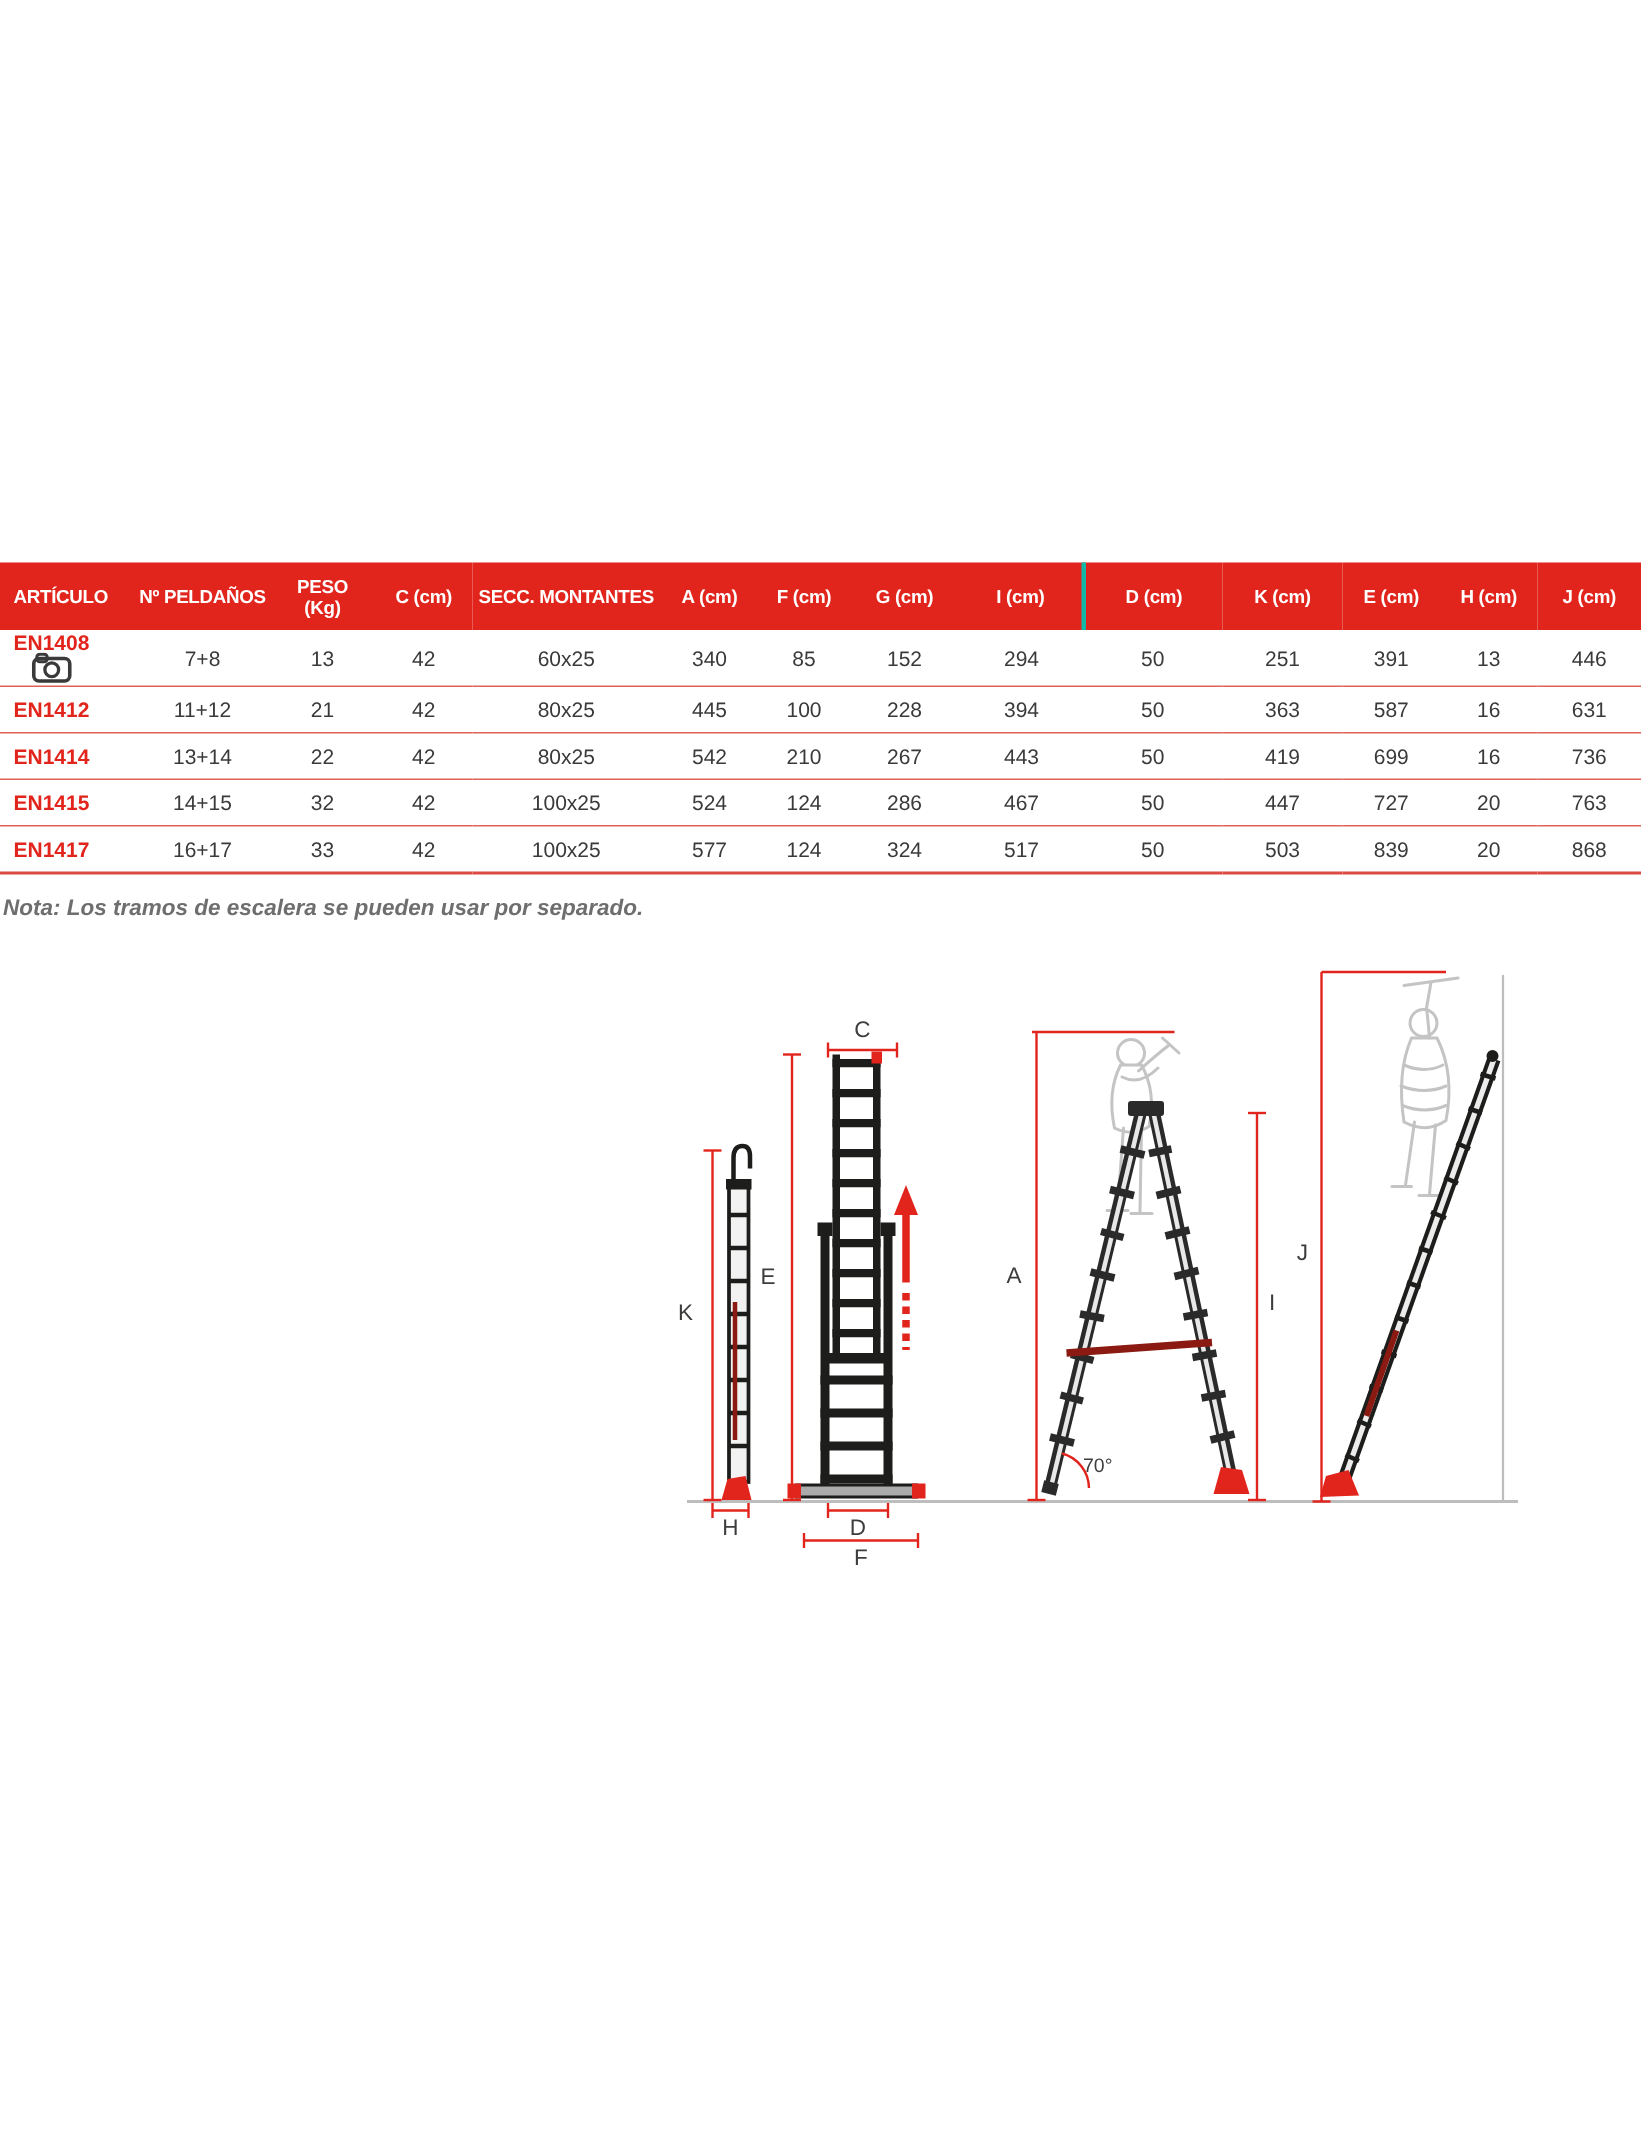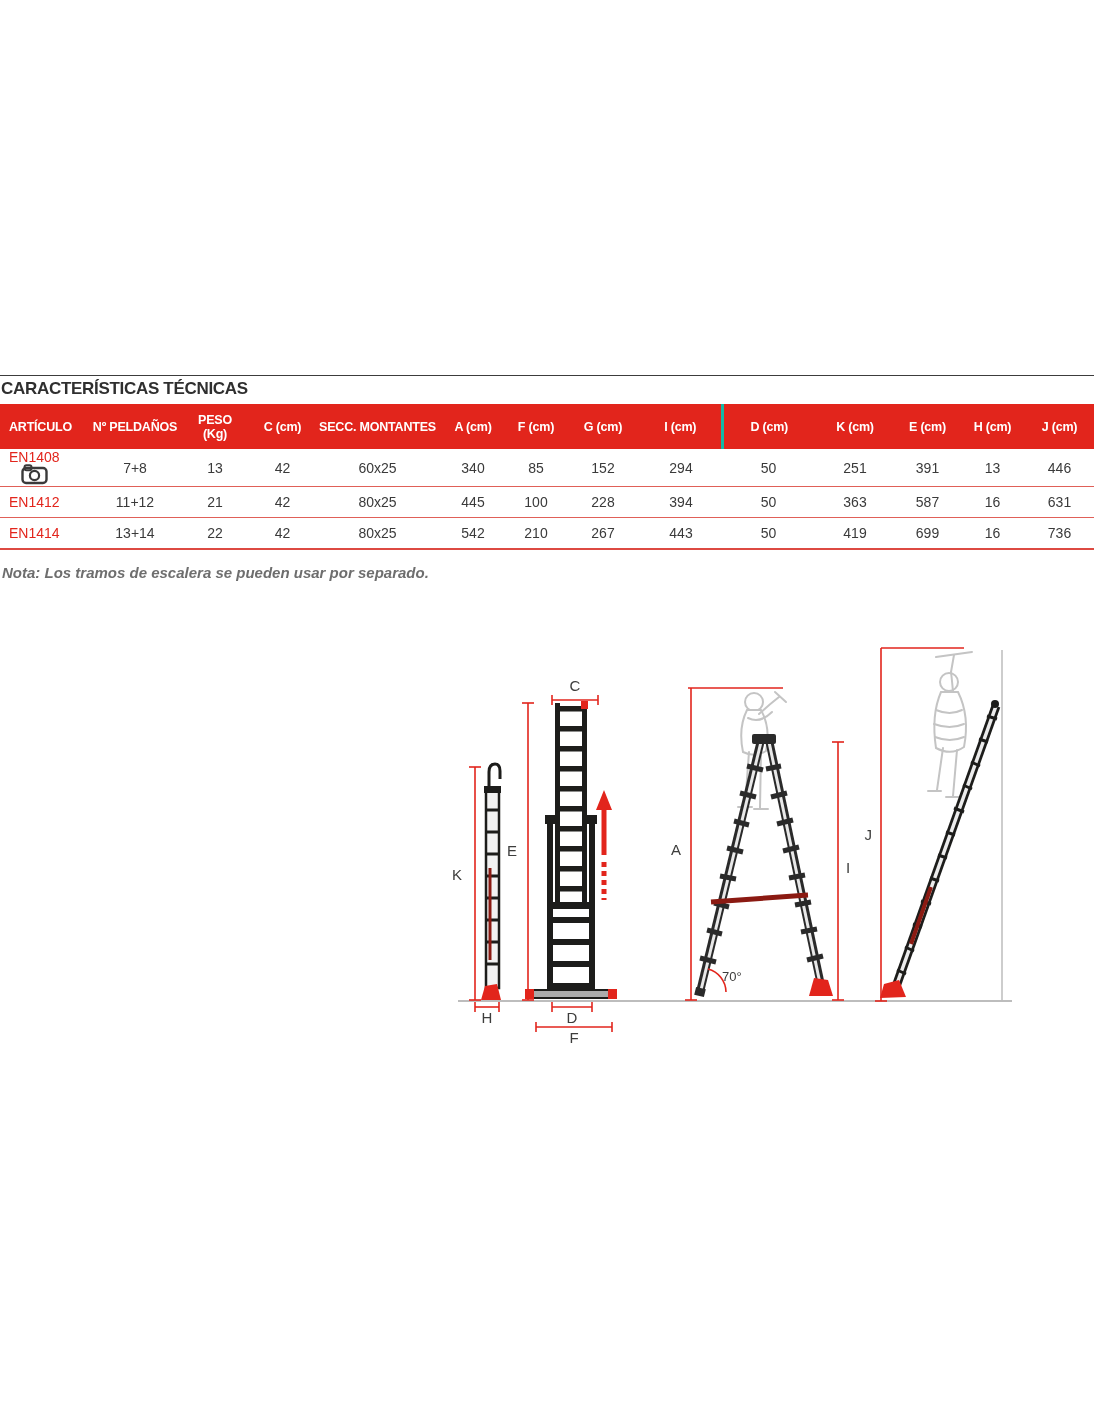--- a/index.html
+++ b/index.html
@@ -26,21 +26,21 @@
   table.specs thead th.left { text-align:left; padding-left:9px;margin-left:36px; }
   table.specs thead th.sep { border-left:3px solid #14b8a6; }
   table.specs tbody td {
     height:30px; font-size:14px; color:var(--text-dark,#3a3a3a);
     text-align:center; vertical-align:middle;
     border-bottom:1.5px solid var(--row-divider,#e06058);
     padding:0; background:#fff;
   }
   table.specs tbody td.articulo {
     text-align:left; padding-left:9px;
-    color:var(--brand-red,#e2251c); font-weight:normal;
+    color:var(--brand-red,#e2251c); font-weight:bold;
   }
   table.specs tbody tr:last-child td { border-bottom:2.5px solid #dd4a42; }
   .cam { vertical-align:middle; margin-left:12px; position:relative; top:-1px; }
 
   .note {
     margin-top:14px; padding-left:2px;
     font-style:italic; font-size:15px; color:var(--note-gray,#6e6e6e);font-weight:bold;
   }
 
   .diagrams { position:absolute; top:640px; left:0; }
@@ -57,21 +57,20 @@
   .ground   { stroke:var(--ground-gray,#bdbdbd); }
   .dlabel { font-family:"Liberation Sans",sans-serif; font-size:15px; fill:#3d3d3c; }
   .dlabel.small { font-size:13px; }
 </style>
 </head>
 <body>
 
 <div class="page">
 
   <div class="content">
-    <div class="section-title">CARACTERÍSTICAS TÉCNICAS</div>
 
     <table class="specs">
       <colgroup>
         <col style="width:90px">
           <col style="width:90px">
           <col style="width:70px">
           <col style="width:65px">
         <col style="width:125px">
           <col style="width:66px">
           <col style="width:60px">
@@ -148,20 +147,52 @@
             <td>542</td>
             <td>210</td>
             <td>267</td>
             <td>443</td>
             <td>50</td>
             <td>419</td>
             <td>699</td>
             <td>16</td>
             <td>736</td>
           </tr>
+          <tr>
+            <td class="articulo"><span>EN1415</span></td>
+            <td>14+15</td>
+            <td>32</td>
+            <td>42</td>
+            <td>100x25</td>
+            <td>524</td>
+            <td>124</td>
+            <td>286</td>
+            <td>467</td>
+            <td>50</td>
+            <td>447</td>
+            <td>727</td>
+            <td>20</td>
+            <td>763</td>
+          </tr>
+          <tr>
+            <td class="articulo"><span>EN1417</span></td>
+            <td>16+17</td>
+            <td>33</td>
+            <td>42</td>
+            <td>100x25</td>
+            <td>577</td>
+            <td>124</td>
+            <td>324</td>
+            <td>517</td>
+            <td>50</td>
+            <td>503</td>
+            <td>839</td>
+            <td>20</td>
+            <td>868</td>
+          </tr>
         </tbody>
     </table>
 
     <div class="note">Nota: Los tramos de escalera se pueden usar por separado.</div>
   </div>
 
   <svg class="diagrams" width="1100" height="470" viewBox="0 0 1100 470">
 
     <line class="ground" x1="458" y1="361" x2="1012" y2="361" stroke-width="2"></line>
 

